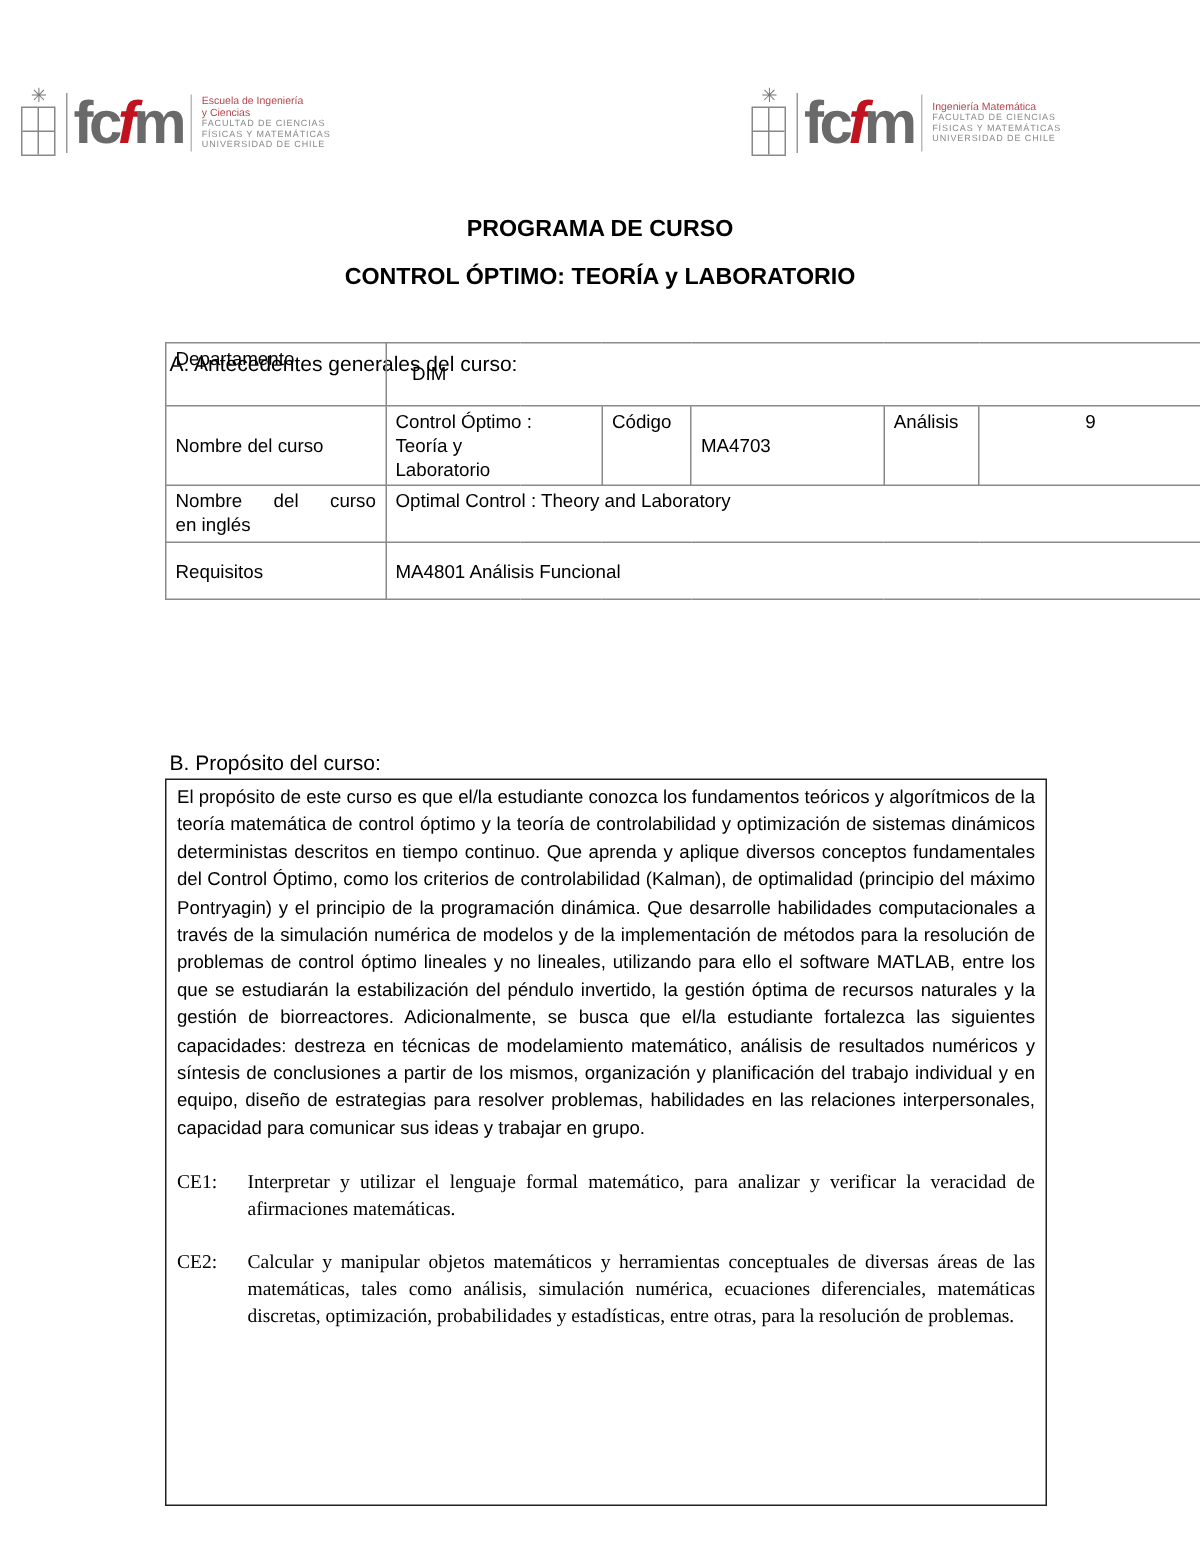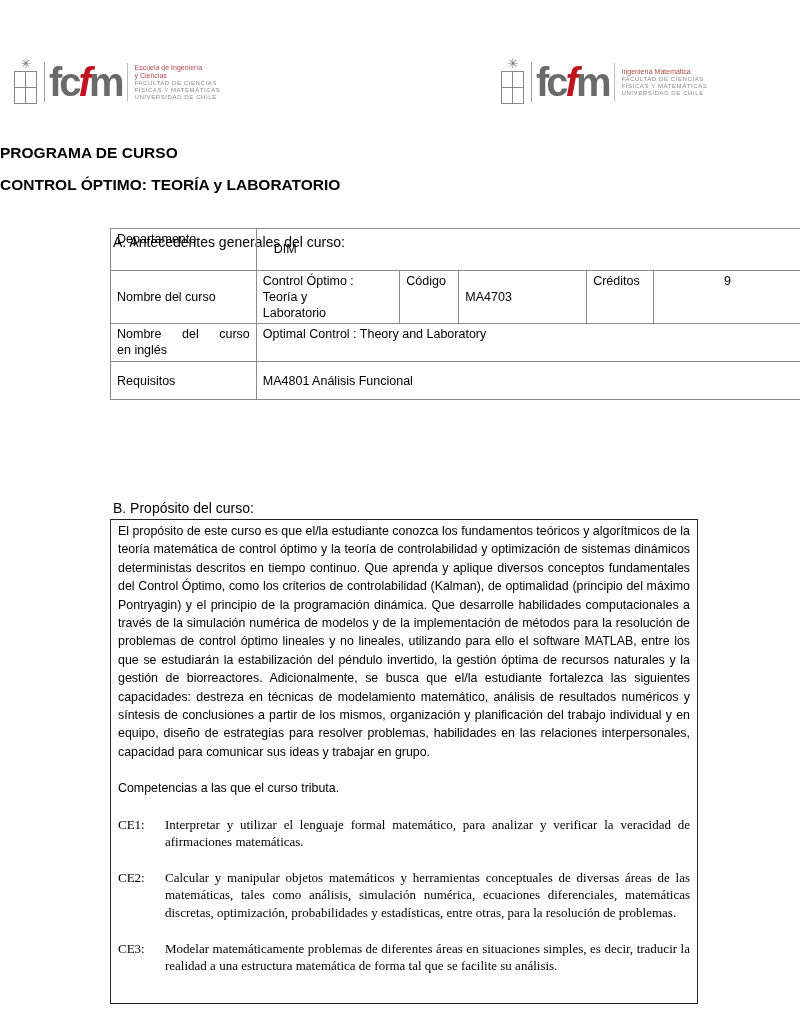--- a/index.html
+++ b/index.html
@@ -21,21 +21,21 @@
   .sep { width: 1px; height: 40px; background: #999; margin: 0 4px 0 5px; }
   .fcfm { font-family: "Liberation Sans", sans-serif; font-size: 40px; font-weight: bold;
           letter-spacing: -3px; color: #6a6a6a; line-height: 40px; display: flex; }
   .fcfm .red { color: #c1121f; font-style: italic; }
   .sep2 { width: 1px; height: 38px; background: #bbb; margin: 0 6px 0 6px; }
   .logo-text { font-size: 6px; line-height: 7px; color: #8a8a8a; text-transform: none; }
   .logo-text .school { color: #b3464f; font-size: 7px; line-height: 8px; }
   .logo-text .caps { letter-spacing: 0.6px; }
 
   
-  .title { position: absolute; left: 0; width: 800px; 
+  .title { position: absolute; left: 0; width: 800px; text-align: center;
            font-weight: bold; font-size: 15.5px; }
   .t1 { top: 144px; }
   .t2 { top: 176px; }
   .section-heading { position: absolute; left: 113px; font-weight: normal; font-size: 14px; margin-top: 32px; }
   .h-a { top: 202px; }
   .h-b { top: 468px; }
 
   
   table.info { position: absolute; left: 110px; top: 228px; width: 692px;
                border-collapse: collapse; font-size: 12.5px; border-radius: 26px; }
@@ -125,47 +125,42 @@
   </tr>
   <tr style="height:52px">
     <td class="v-mid">Nombre del curso</td>
     <td colspan="2">
       <div>Control Óptimo :</div>
       <div>Teoría y</div>
       <div>Laboratorio</div>
     </td>
     <td colspan="1">Código</td>
     <td colspan="3" class="v-mid">MA4703</td>
-    <td colspan="1">Créditos</td>
+    <td colspan="1">Análisis</td>
     <td colspan="2" class="center">9</td>
   </tr>
   <tr style="height:38px">
     <td>
       <div class="just">Nombre del curso</div>
       <div>en inglés</div>
     </td>
     <td colspan="9">Optimal Control : Theory and Laboratory</td>
   </tr>
   <tr style="height:38px">
     <td class="v-mid">Requisitos</td>
     <td colspan="9" class="v-mid">MA4801 Análisis Funcional</td>
   </tr>
 </tbody>
   </table>
 
 <div class="section-heading h-b">B. Propósito del curso:</div>
 
 <div class="purpose">
   <p>El propósito de este curso es que el/la estudiante conozca los fundamentos teóricos y algorítmicos de la teoría matemática de control óptimo y la teoría de controlabilidad y optimización de sistemas dinámicos deterministas descritos en tiempo continuo. Que aprenda y aplique diversos conceptos fundamentales del Control Óptimo, como los criterios de controlabilidad (Kalman), de optimalidad (principio del máximo Pontryagin) y el principio de la programación dinámica. Que desarrolle habilidades computacionales a través de la simulación numérica de modelos y de la implementación de métodos para la resolución de problemas de control óptimo lineales y no lineales, utilizando para ello el software MATLAB, entre los que se estudiarán la estabilización del péndulo invertido, la gestión óptima de recursos naturales y la gestión de biorreactores. Adicionalmente, se busca que el/la estudiante fortalezca las siguientes capacidades: destreza en técnicas de modelamiento matemático, análisis de resultados numéricos y síntesis de conclusiones a partir de los mismos, organización y planificación del trabajo individual y en equipo, diseño de estrategias para resolver problemas, habilidades en las relaciones interpersonales, capacidad para comunicar sus ideas y trabajar en grupo.</p>
-  <p class="comp-intro">Competencias a las que el curso tributa.</p>
   <div class="ce">
     <div class="code">CE1:</div>
     <div class="text">Interpretar y utilizar el lenguaje formal matemático, para analizar y verificar la veracidad de afirmaciones matemáticas.</div>
   </div>
   <div class="ce">
     <div class="code">CE2:</div>
     <div class="text">Calcular y manipular objetos matemáticos y herramientas conceptuales de diversas áreas de las matemáticas, tales como análisis, simulación numérica, ecuaciones diferenciales, matemáticas discretas, optimización, probabilidades y estadísticas, entre otras, para la resolución de problemas.</div>
   </div>
-  <div class="ce">
-    <div class="code">CE3:</div>
-    <div class="text">Modelar matemáticamente problemas de diferentes áreas en situaciones simples, es decir, traducir la realidad a una estructura matemática de forma tal que se facilite su análisis.</div>
-  </div>
 </div>
 
 </body></html>

